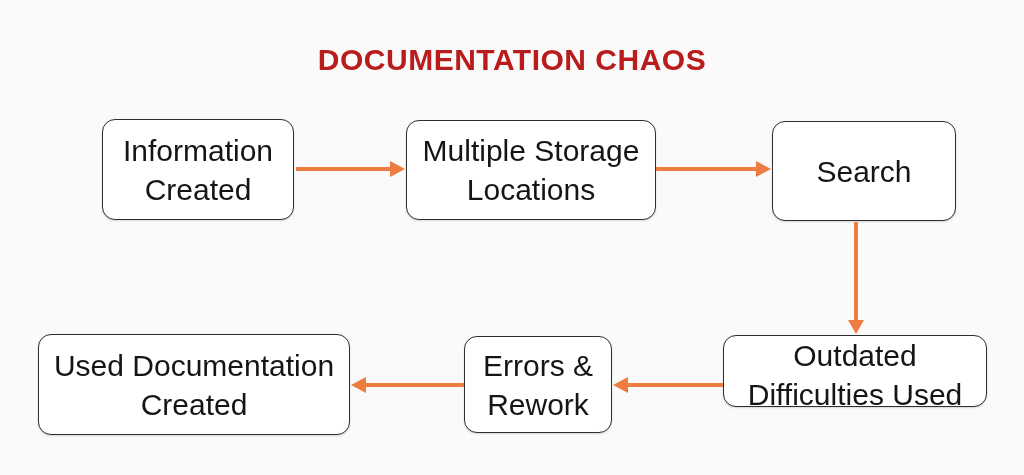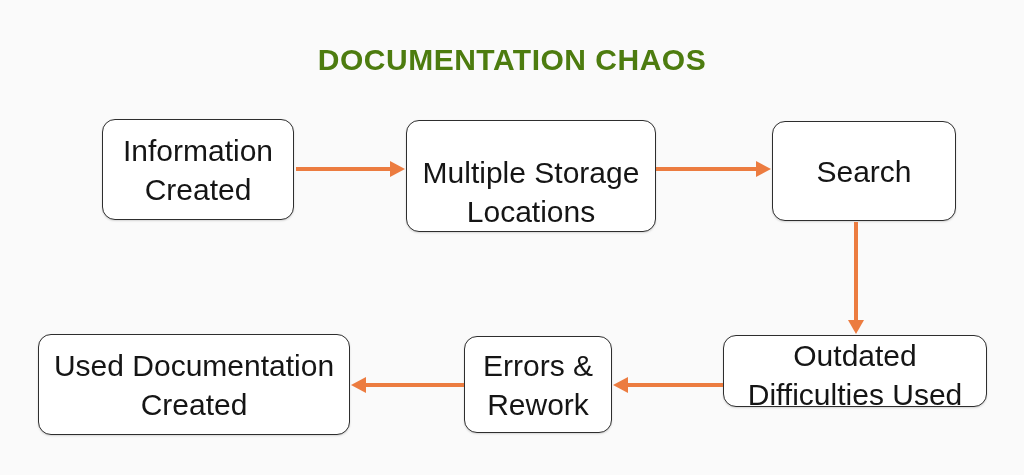--- a/index.html
+++ b/index.html
@@ -22,40 +22,40 @@
   .title {
     position: absolute;
     top: 44px;
     left: 0;
     width: 100%;
     text-align: center;
     font-size: 30px;
     line-height: 32px;
     font-weight: 800;
     letter-spacing: 0.5px;
-    color: #4d7c0f;
+    color: #b91c1c;
   }
   .node {
     position: absolute;
     background: var(--box-fill);
     border: 1.5px solid var(--box-border);
     border-radius: 13px;
     box-shadow: 0 1px 2px rgba(0,0,0,0.15);
     display: flex;
     flex-direction: column;
     align-items: center;
     justify-content: center;
     color: var(--text);
     font-size: 30px;
     line-height: 39px;
     text-align: center;
   }
   .node-line { display: block; }
   .node-1 { left: 102px; top: 119px; width: 192px; height: 101px; }
-  .node-2 { left: 406px; top: 120px; width: 250px; height: 112px; justify-content: flex-end; }
+  .node-2 { left: 406px; top: 120px; width: 250px; height: 100px; }
   .node-3 { left: 772px; top: 121px; width: 184px; height: 100px; }
   .node-4 { left: 723px; top: 335px; width: 264px; height: 72px; justify-content: space-between; }
   .node-5 { left: 464px; top: 336px; width: 148px; height: 97px; }
   .node-6 { left: 38px;  top: 334px; width: 312px; height: 101px; }
 
   .arrow { position: absolute; }
   .arrow .line { position: absolute; background: var(--arrow); }
   .arrow .head { position: absolute; width: 0; height: 0; }
 
   

